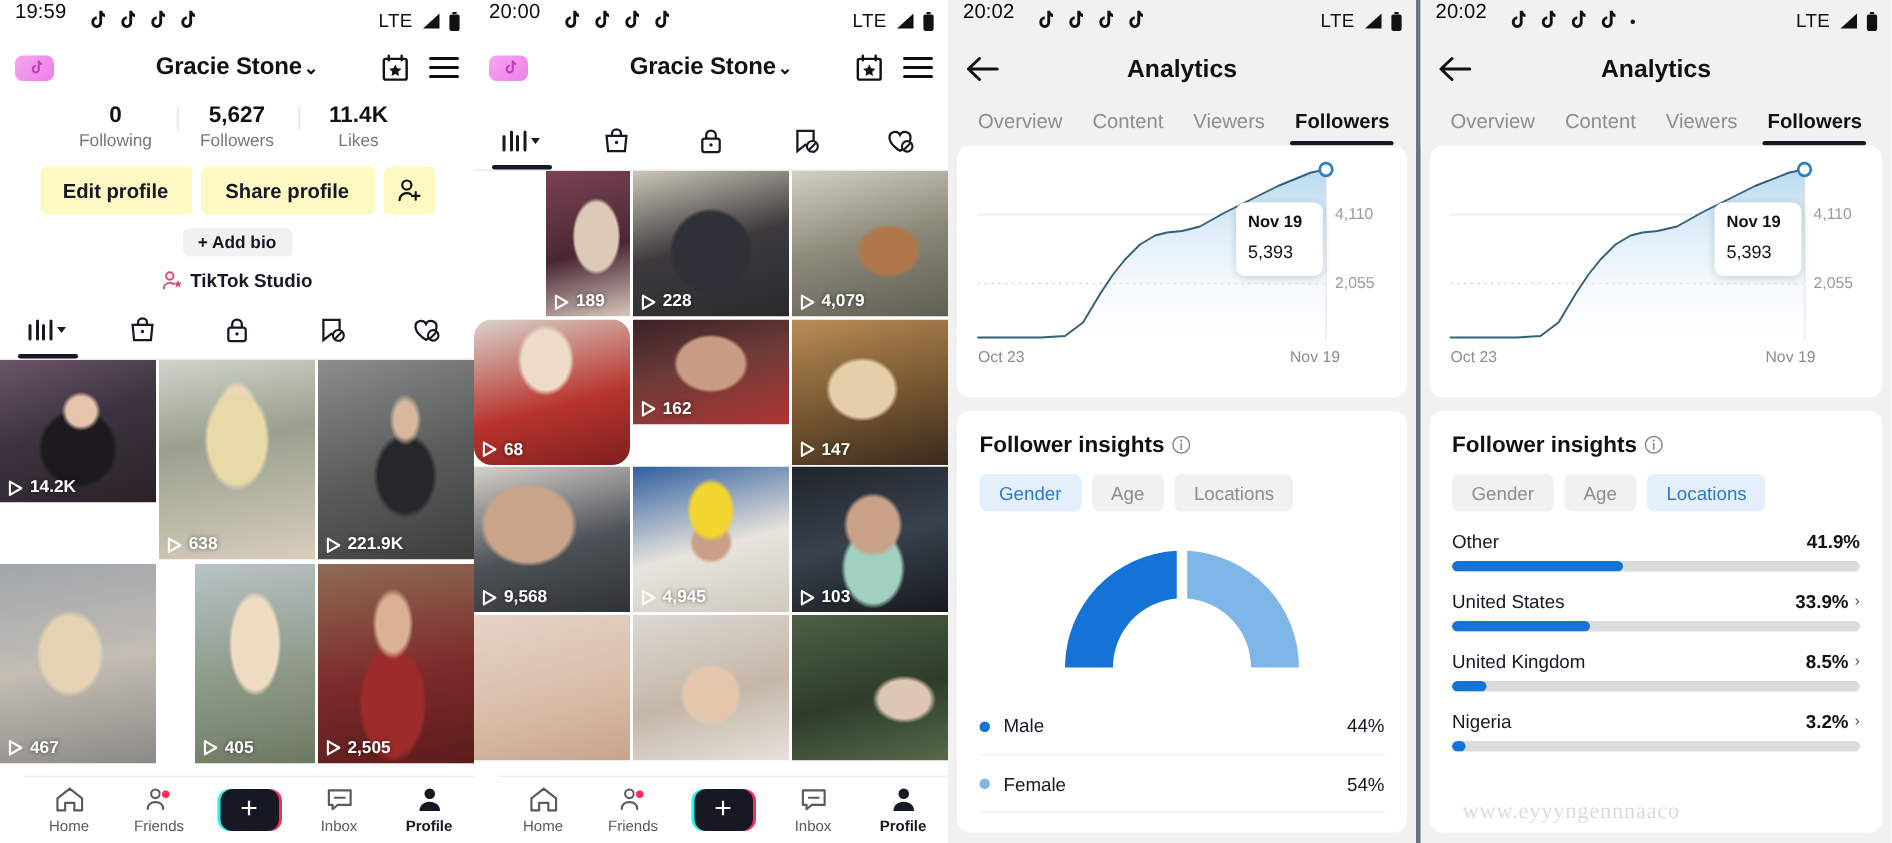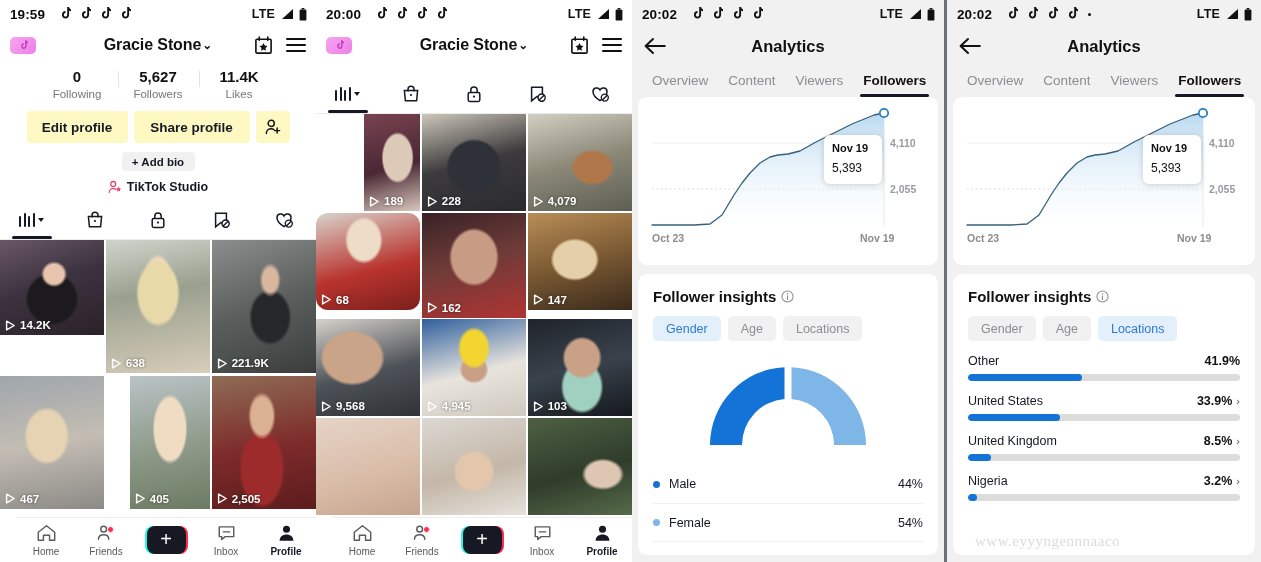--- a/index.html
+++ b/index.html
@@ -13,22 +13,22 @@
 
   
   .panel { position: relative; height: 562px; overflow: hidden; background: #fff; flex: 0 0 auto; }
   .p1 { width: 316px; }
   .p2 { width: 316px; }
   .p3 { width: 312px; background: #f1f1f2; }
   .p4 { width: 317px; background: #f1f1f2; border-left: 3px solid #6a737c; }
 
   
   .statusbar {
-    height: 28px; display: flex; align-items: center; padding: 0 9px 0 10px;
-    font-size: 13px; color: #111; font-weight: 700; gap: 4px;
+    height: 28px; display: flex; padding: 0 9px 0 10px;
+    font-size: 13px; color: #111; font-weight: 400; gap: 4px;
   }
   .sb-time { font-size: 13.5px; letter-spacing: .1px; color: #0b0b0b; }
   .sb-notes { display: flex; align-items: center; gap: 8px; margin-left: 10px; }
   .tik-note { width: 12px; height: 14px; display: block; }
   .sb-spacer { flex: 1; }
   .sb-right { display: flex; align-items: center; gap: 5px; }
   .sb-lte { font-size: 12.5px; letter-spacing: .2px; }
   .sig { width: 14px; height: 12px; }
   .batt { width: 8px; height: 13px; }
   .sb-dot { width: 3px; height: 3px; border-radius: 50%; background: #111; margin-left: 2px; }
@@ -137,21 +137,21 @@
   .an-tab.active { color: #111; font-weight: bold; }
   .an-tab.active::after {
     content: ""; position: absolute; bottom: 0; left: 7px; right: 7px; height: 2.6px; background: #161823; border-radius: 2px;
   }
   .card { background: #fff; border-radius: 9px; margin: 0 6px; overflow: hidden; }
   .card.chart { height: 168px; position: relative; }
   .gap { height: 9px; }
 
   .chartwrap { position: relative; width: 100%; height: 100%; }
   .chartwrap svg { display: block; }
-  .axlbl { position: absolute; font-size: 10.5px; color: #8b8b90; font-weight: bold; }
+  .axlbl { position: absolute; font-size: 10.5px; color: #8b8b90; }
   .ylbl { font-size: 10.5px; color: #9a9aa0; }
   .tooltip {
     position: absolute; background: #fff; border-radius: 6px; box-shadow: 0 1px 6px rgba(0,0,0,.16);
     padding: 5px 8px 6px; width: 58px;
   }
   .tooltip .tt-d { font-size: 11px; font-weight: bold; color: #111; line-height: 16px; }
   .tooltip .tt-v { font-size: 12px; color: #111; line-height: 20px; margin-top: 2px; }
 
   .fi-title { font-size: 15px; font-weight: bold; color: #111; display: flex; align-items: center; gap: 5px; }
   .fi-title .info { width: 13px; height: 13px; }
@@ -557,21 +557,21 @@
       <div class="vcell" style="height:97px;border-radius:12px;">
         <div class="ph" style="background:linear-gradient(165deg,#d9d4cc,#b9342e 58%,#7c1f1c);"></div>
         <div class="ph" style="background:radial-gradient(ellipse at 46% 28%,#ecdcc8 20%,transparent 24%);"></div>
         <div class="views">
           <svg class="play-out" viewBox="0 0 11 11">
               <path d="M1.6 1.1l7.6 4.4-7.6 4.4z" fill="none" stroke="#fff" stroke-width="1.4" stroke-linejoin="round"></path>
             </svg>
           <span>68</span>
         </div>
       </div>
-      <div class="vcell" style="height:105px;padding-left:16px;">
+      <div class="vcell" style="height:70px;padding-left:16px;">
         <div class="ph" style="background:linear-gradient(165deg,#3a2226,#6d3b38 45%,#b03433);"></div>
         <div class="ph" style="background:radial-gradient(ellipse at 50% 42%,#c89c84 30%,transparent 34%);"></div>
         <div class="views">
           <svg class="play-out" viewBox="0 0 11 11">
               <path d="M1.6 1.1l7.6 4.4-7.6 4.4z" fill="none" stroke="#fff" stroke-width="1.4" stroke-linejoin="round"></path>
             </svg>
           <span>162</span>
         </div>
       </div>
       <div class="vcell" style="height:97px;">

